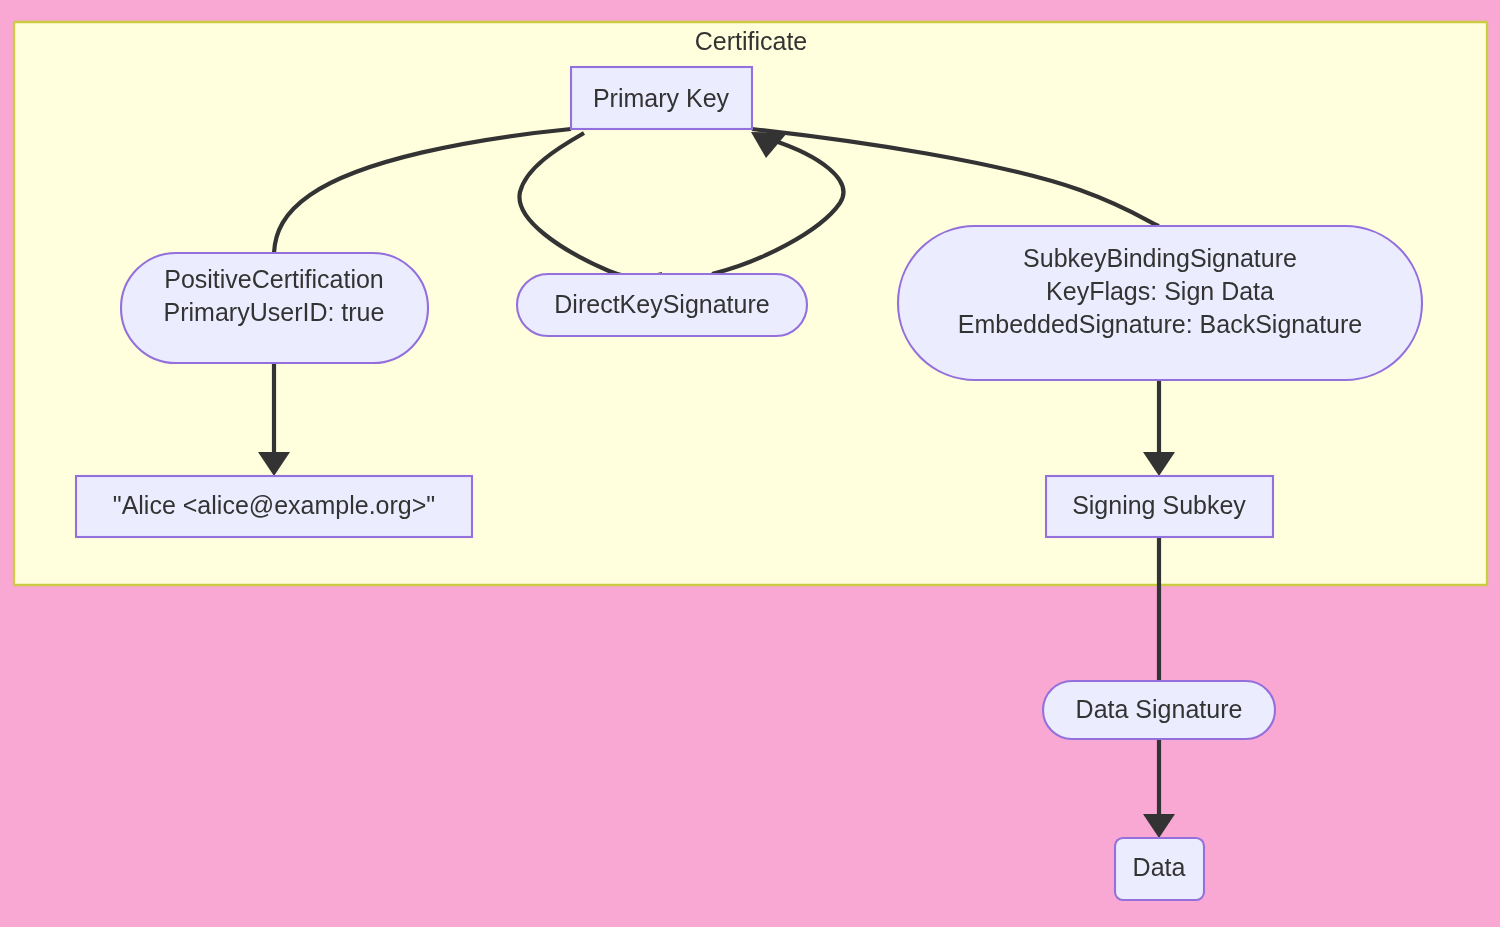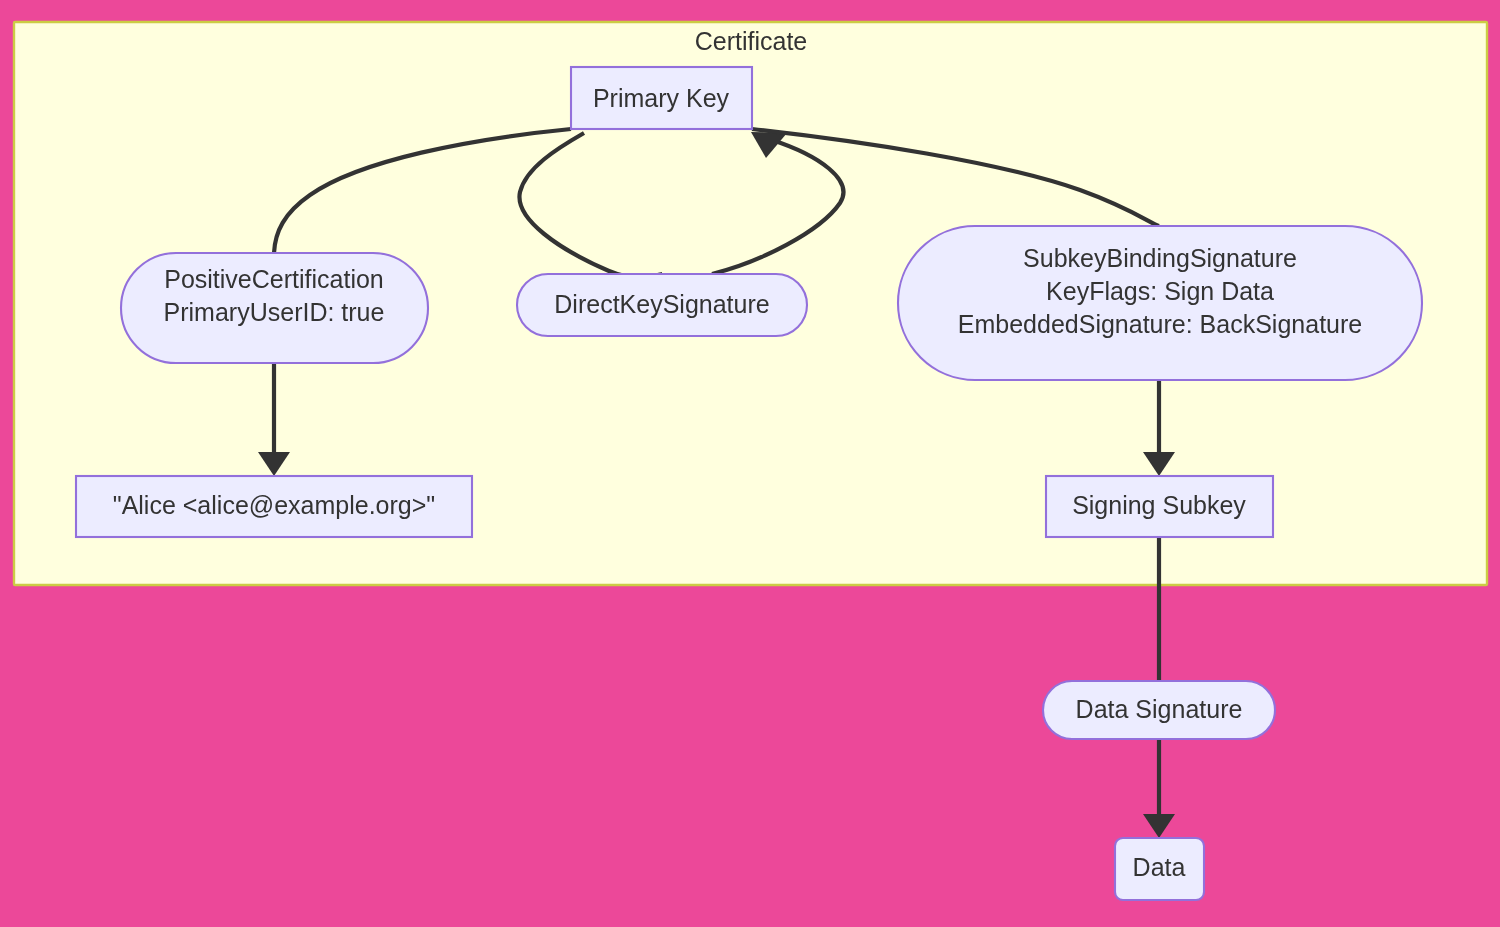--- a/index.html
+++ b/index.html
@@ -8,21 +8,21 @@
     padding: 0;
     background: #ffffff;
   }
   body {
     font-family: "Liberation Sans", sans-serif;
   }
   #stage {
     position: relative;
     width: 1500px;
     height: 927px;
-    background: #ec4899;
+    background: #f9a8d4;
     overflow: hidden;
   }
   svg#diagram {
     position: absolute;
     left: 0;
     top: 0;
     width: 1500px;
     height: 927px;
   }
   .subgraph-box {

